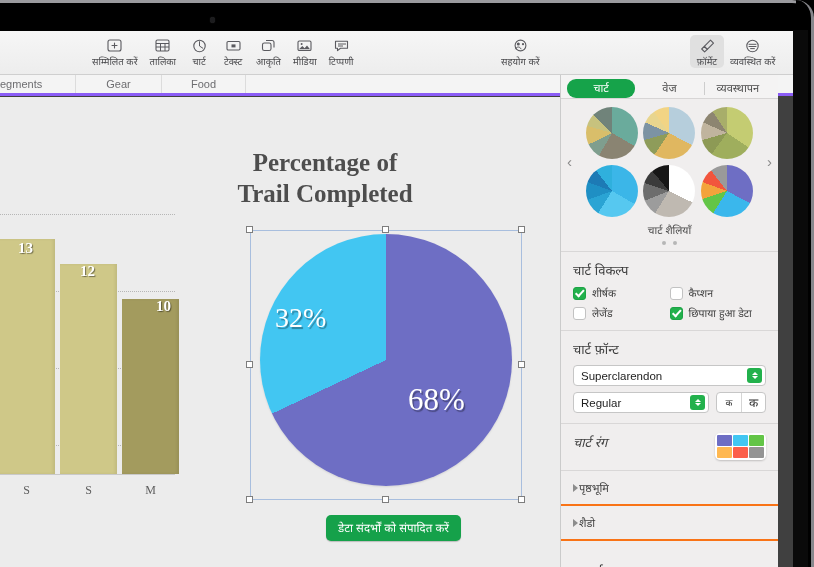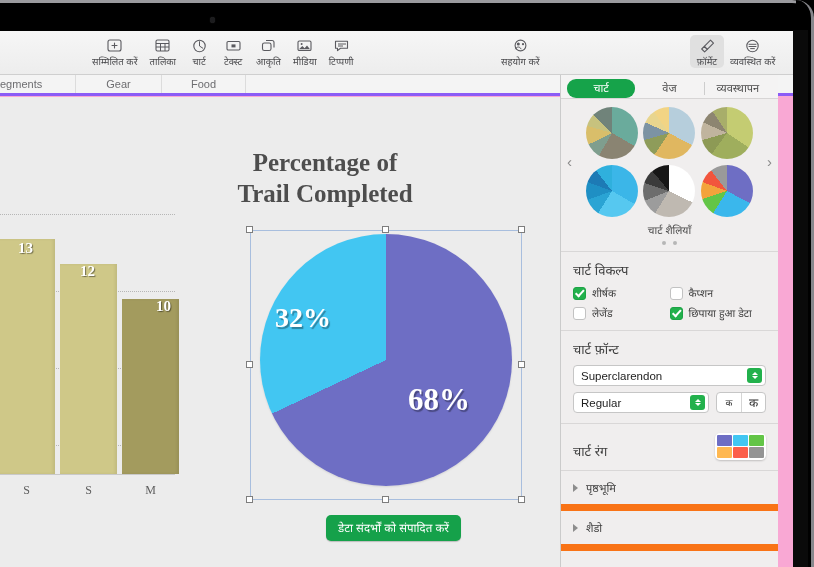--- a/index.html
+++ b/index.html
@@ -38,21 +38,21 @@
     position: absolute; top: 14px; left: 210px;
     width: 5px; height: 6px; border-radius: 50%;
     background: #1c1c1e;
     box-shadow: 0 0 1px #333;
   }
 
   
   .app {
     position: absolute; top: 31px; left: 0;
     width: 796px; height: 536px;
-    background: #f9a8d4;
+    background: #404040;
     overflow: hidden;
   }
 
   
   .toolbar {
     position: relative;
     height: 44px;
     background: linear-gradient(180deg,#f6f6f6 0%,#ededed 100%);
     border-bottom: 1px solid #cfcfcf;
   }
@@ -161,21 +161,21 @@
     border-radius: 50%;
     background:
       conic-gradient(from 0deg,
         #6e6ec4 0deg 244.8deg,
         #42c6f2 244.8deg 360deg);
     box-shadow: 0 1px 2px rgba(0,0,0,.10);
   }
   .pie-label {
     position: absolute;
     font-family: "Liberation Serif", serif;
-    font-weight: bold;
+    font-weight: normal;
     color: #fff;
     text-shadow: 1.5px 1.5px 1px rgba(0,0,0,.35);
   }
   .pie-label.big { font-size: 31px; }
   .pie-label.small { font-size: 28px; }
 
   .edit-data-btn {
     position: absolute; left: 326px; top: 418px;
     background: #15a14a;
     color: #fff;
@@ -296,35 +296,35 @@
   }
   .size-btn {
     width: 24px; display: flex; align-items: center; justify-content: center;
     color: #2b2b2b; cursor: pointer;
   }
   .size-btn.sm { font-size: 9px; }
   .size-btn.lg { font-size: 12px; }
   .size-btn + .size-btn { border-left: 1px solid #d5d5d5; }
 
   .row-between {
-    display: flex; align-items: flex-end; justify-content: space-between;
+    display: flex; align-items: flex-start; justify-content: space-between; font-style: italic;
   }
   .swatch-btn {
     background: #fff; border-radius: 5px; padding: 2px;
     box-shadow: 0 1px 2px rgba(0,0,0,.2);
     display: grid; grid-template-columns: repeat(3, 15px);
     grid-template-rows: repeat(2, 11px);
     gap: 1px;
     cursor: pointer;
   }
   .swatch-btn span { display: block; border-radius: 1px; }
 
   .disclosure {
-    display: flex; align-items: center; gap: 8px;
-    padding: 9px 12px; border-bottom: 7px solid #f97316;
+    display: flex; align-items: center; gap: 1px;
+    padding: 9px 12px; border-bottom: 2px solid #f97316;
     cursor: pointer;
     text-align: center;
   }
   .chev {
     width: 0; height: 0;
     border-top: 4px solid transparent;
     border-bottom: 4px solid transparent;
     border-left: 5px solid #8d8d8d;
   }
   .disc-label { font-size: 11px; color: #3d3d3d; }

